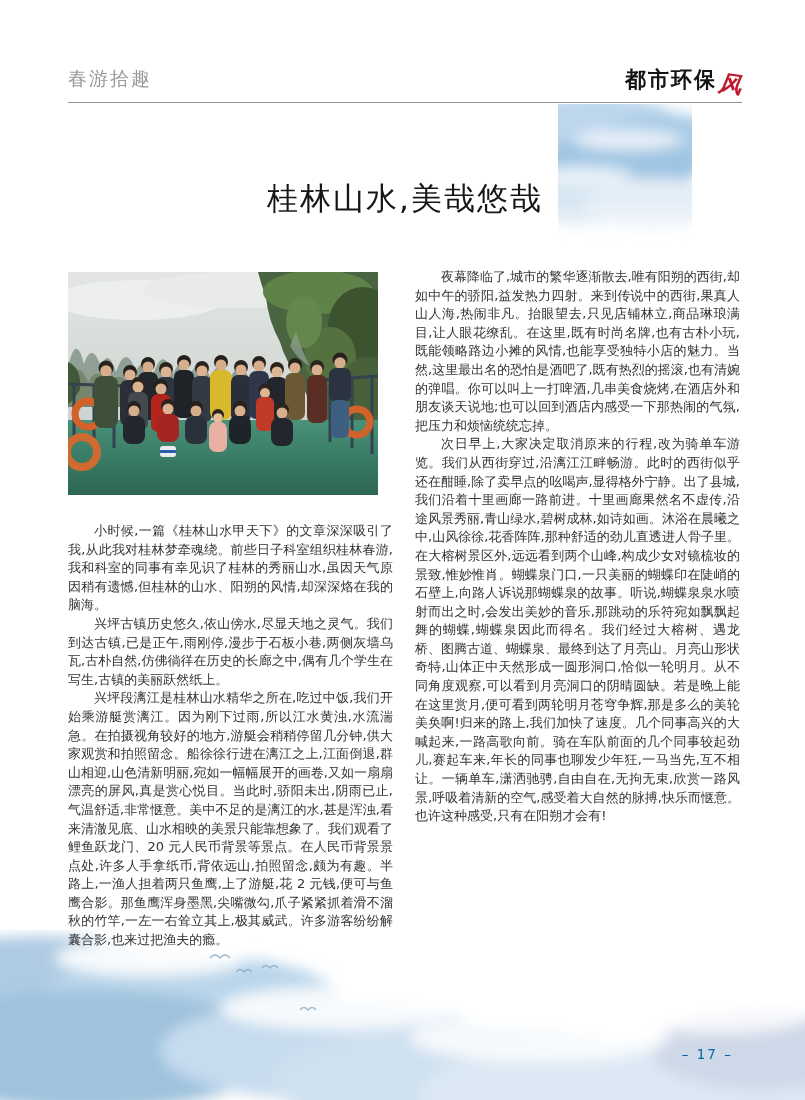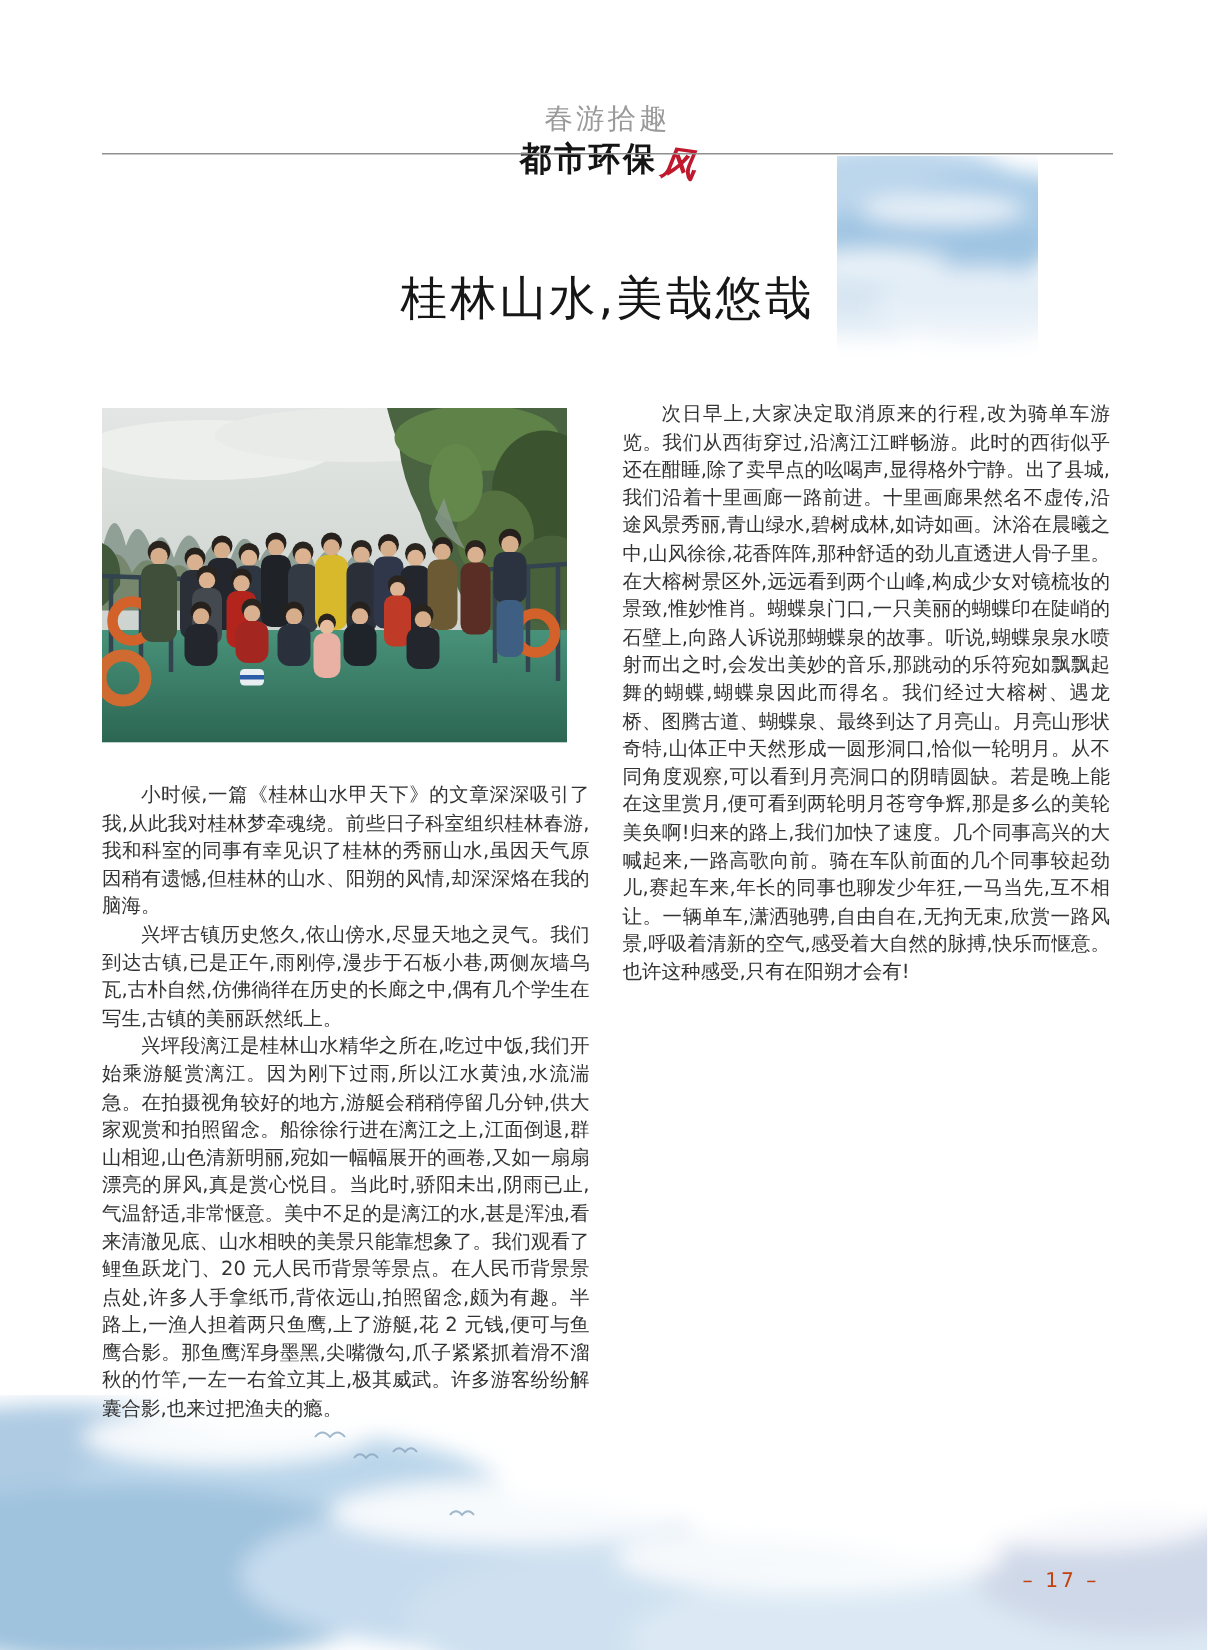--- a/index.html
+++ b/index.html
@@ -8,21 +8,21 @@
   .page{position:absolute;inset:0;background:#ffffff;}
 
   
   .cloud-top{position:absolute;left:558px;top:104px;width:134px;height:152px;
              overflow:hidden;z-index:0;}
   .cloud-bottom{position:absolute;left:0;bottom:0;width:805px;height:170px;
                 overflow:hidden;z-index:0;}
 
   
   .header{position:absolute;left:68px;right:63px;top:66px;height:36px;
-          display:flex;justify-content:space-between;align-items:center;z-index:2;flex-direction:column;}
+          display:flex;justify-content:space-between;align-items:flex-start;z-index:2;}
   .section-label{font-size:19px;color:#9a9a9a;letter-spacing:2px;}
   .brand{display:flex;align-items:flex-end;gap:2px;}
   .brand-name{font-size:21px;font-weight:900;color:#141414;letter-spacing:2px;
               transform:scaleY(1.05);}
   .brand-mark{font-size:23px;font-weight:700;color:#c0192d;font-style:italic;
               transform:rotate(8deg) translateY(2px);line-height:1;}
   .rule{position:absolute;left:68px;right:63px;top:102px;height:0;
         border-top:1px solid #8f8f8f;z-index:2;}
 
   
@@ -33,21 +33,21 @@
   
   .columns{position:absolute;left:68px;top:268px;width:672px;display:flex;gap:22px;
            z-index:1;}
   .col{width:325px;font-size:13px;line-height:18.6px;color:#333333;
        text-align:justify;}
   .col p{margin:0;text-indent:2em;}
   .photo{width:310px;height:223px;margin:4px 0 27px 0;display:block;}
   .photo svg{display:block;width:310px;height:223px;}
 
   
-  .pagenum{position:absolute;right:72px;top:1046px;font-size:13.5px;color:#c2410c;
+  .pagenum{position:absolute;right:72px;top:1046px;font-size:13.5px;color:#0369a1;
            letter-spacing:2px;z-index:2;}
 </style>
 </head>
 <body>
 
 <div class="page">
 
   <div class="cloud-top">
     <svg width="134" height="152" viewBox="0 0 134 152">
       <defs>
@@ -285,20 +285,21 @@
             <rect x="92" y="178" width="16" height="3" fill="#2a5ca8"></rect>
           </g>
         </svg>
       </div>
       <p>小时候,一篇《桂林山水甲天下》的文章深深吸引了我,从此我对桂林梦牵魂绕。前些日子科室组织桂林春游,我和科室的同事有幸见识了桂林的秀丽山水,虽因天气原因稍有遗憾,但桂林的山水、阳朔的风情,却深深烙在我的脑海。</p>
       <p>兴坪古镇历史悠久,依山傍水,尽显天地之灵气。我们到达古镇,已是正午,雨刚停,漫步于石板小巷,两侧灰墙乌瓦,古朴自然,仿佛徜徉在历史的长廊之中,偶有几个学生在写生,古镇的美丽跃然纸上。</p>
       <p>兴坪段漓江是桂林山水精华之所在,吃过中饭,我们开始乘游艇赏漓江。因为刚下过雨,所以江水黄浊,水流湍急。在拍摄视角较好的地方,游艇会稍稍停留几分钟,供大家观赏和拍照留念。船徐徐行进在漓江之上,江面倒退,群山相迎,山色清新明丽,宛如一幅幅展开的画卷,又如一扇扇漂亮的屏风,真是赏心悦目。当此时,骄阳未出,阴雨已止,气温舒适,非常惬意。美中不足的是漓江的水,甚是浑浊,看来清澈见底、山水相映的美景只能靠想象了。我们观看了鲤鱼跃龙门、20 元人民币背景等景点。在人民币背景景点处,许多人手拿纸币,背依远山,拍照留念,颇为有趣。半路上,一渔人担着两只鱼鹰,上了游艇,花 2 元钱,便可与鱼鹰合影。那鱼鹰浑身墨黑,尖嘴微勾,爪子紧紧抓着滑不溜秋的竹竿,一左一右耸立其上,极其威武。许多游客纷纷解囊合影,也来过把渔夫的瘾。</p>
     </div>
 
     <div class="col">
+      <p>夜幕降临了,城市的繁华逐渐散去,唯有阳朔的西街,却如中午的骄阳,益发热力四射。来到传说中的西街,果真人山人海,热闹非凡。抬眼望去,只见店铺林立,商品琳琅满目,让人眼花缭乱。在这里,既有时尚名牌,也有古朴小玩,既能领略路边小摊的风情,也能享受独特小店的魅力。当然,这里最出名的恐怕是酒吧了,既有热烈的摇滚,也有清婉的弹唱。你可以叫上一打啤酒,几串美食烧烤,在酒店外和朋友谈天说地;也可以回到酒店内感受一下那热闹的气氛,把压力和烦恼统统忘掉。</p>
       <p>次日早上,大家决定取消原来的行程,改为骑单车游览。我们从西街穿过,沿漓江江畔畅游。此时的西街似乎还在酣睡,除了卖早点的吆喝声,显得格外宁静。出了县城,我们沿着十里画廊一路前进。十里画廊果然名不虚传,沿途风景秀丽,青山绿水,碧树成林,如诗如画。沐浴在晨曦之中,山风徐徐,花香阵阵,那种舒适的劲儿直透进人骨子里。在大榕树景区外,远远看到两个山峰,构成少女对镜梳妆的景致,惟妙惟肖。蝴蝶泉门口,一只美丽的蝴蝶印在陡峭的石壁上,向路人诉说那蝴蝶泉的故事。听说,蝴蝶泉泉水喷射而出之时,会发出美妙的音乐,那跳动的乐符宛如飘飘起舞的蝴蝶,蝴蝶泉因此而得名。我们经过大榕树、遇龙桥、图腾古道、蝴蝶泉、最终到达了月亮山。月亮山形状奇特,山体正中天然形成一圆形洞口,恰似一轮明月。从不同角度观察,可以看到月亮洞口的阴晴圆缺。若是晚上能在这里赏月,便可看到两轮明月苍穹争辉,那是多么的美轮美奂啊!归来的路上,我们加快了速度。几个同事高兴的大喊起来,一路高歌向前。骑在车队前面的几个同事较起劲儿,赛起车来,年长的同事也聊发少年狂,一马当先,互不相让。一辆单车,潇洒驰骋,自由自在,无拘无束,欣赏一路风景,呼吸着清新的空气,感受着大自然的脉搏,快乐而惬意。也许这种感受,只有在阳朔才会有!</p>
     </div>
 
   </div>
 
   <div class="pagenum">– 17 –</div>
 
 </div>
 
 </body></html>

